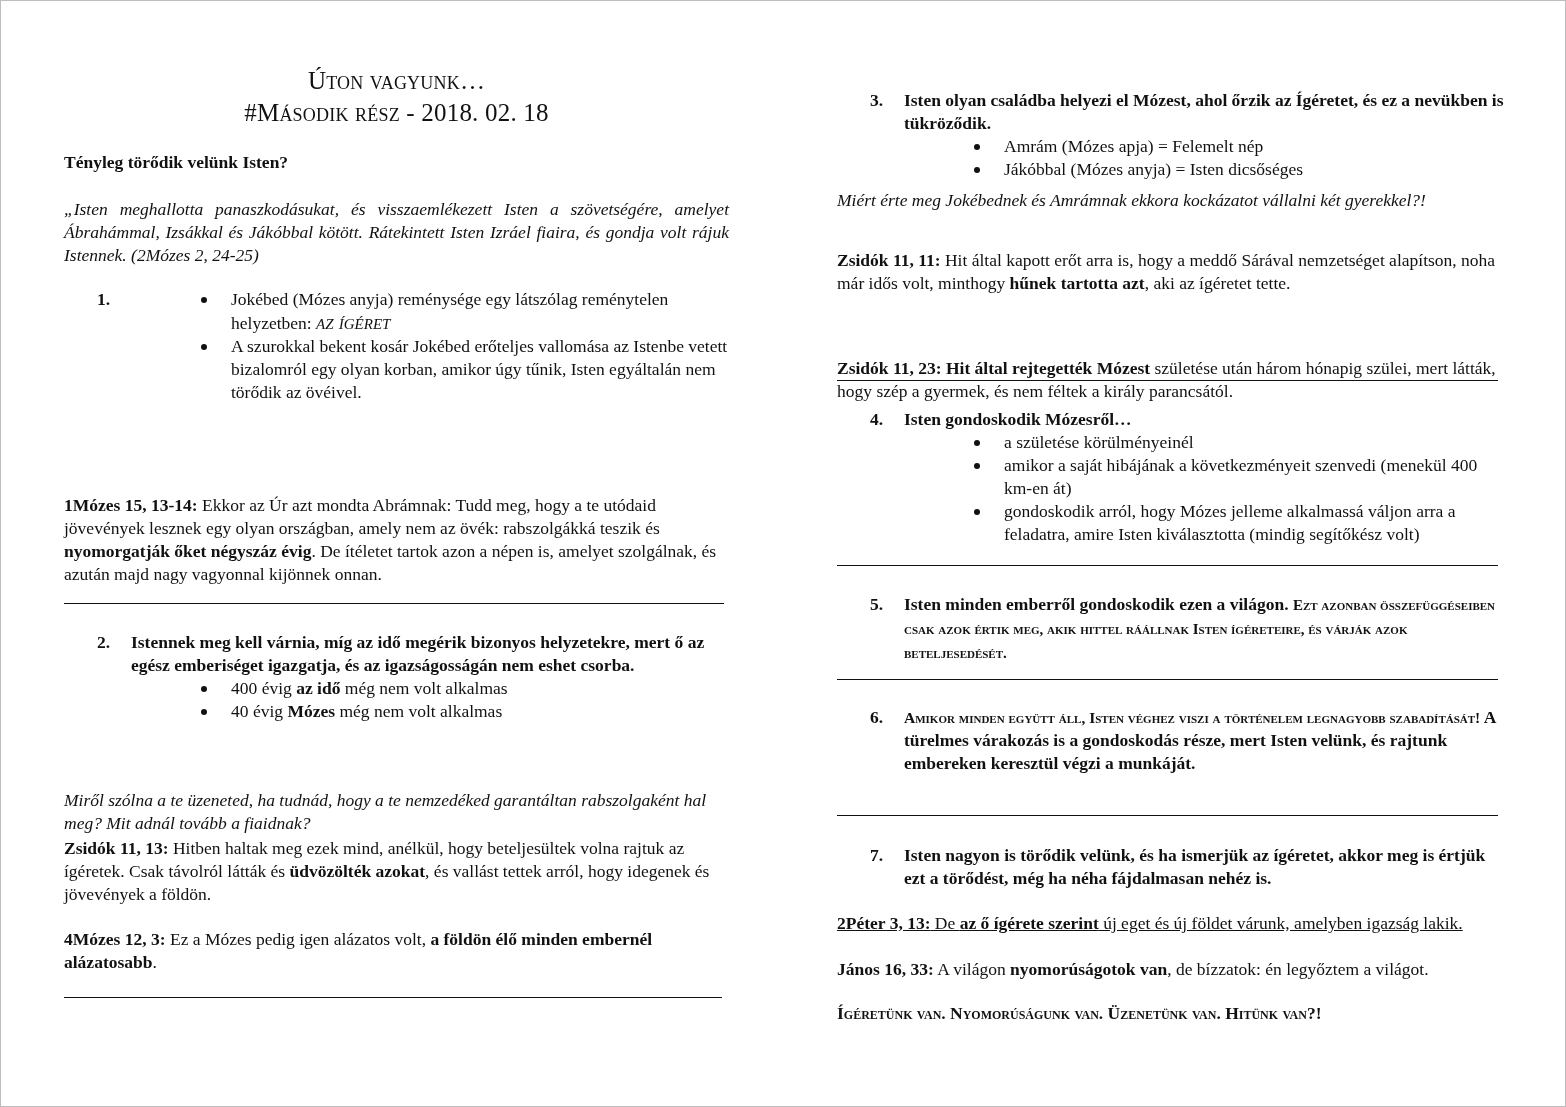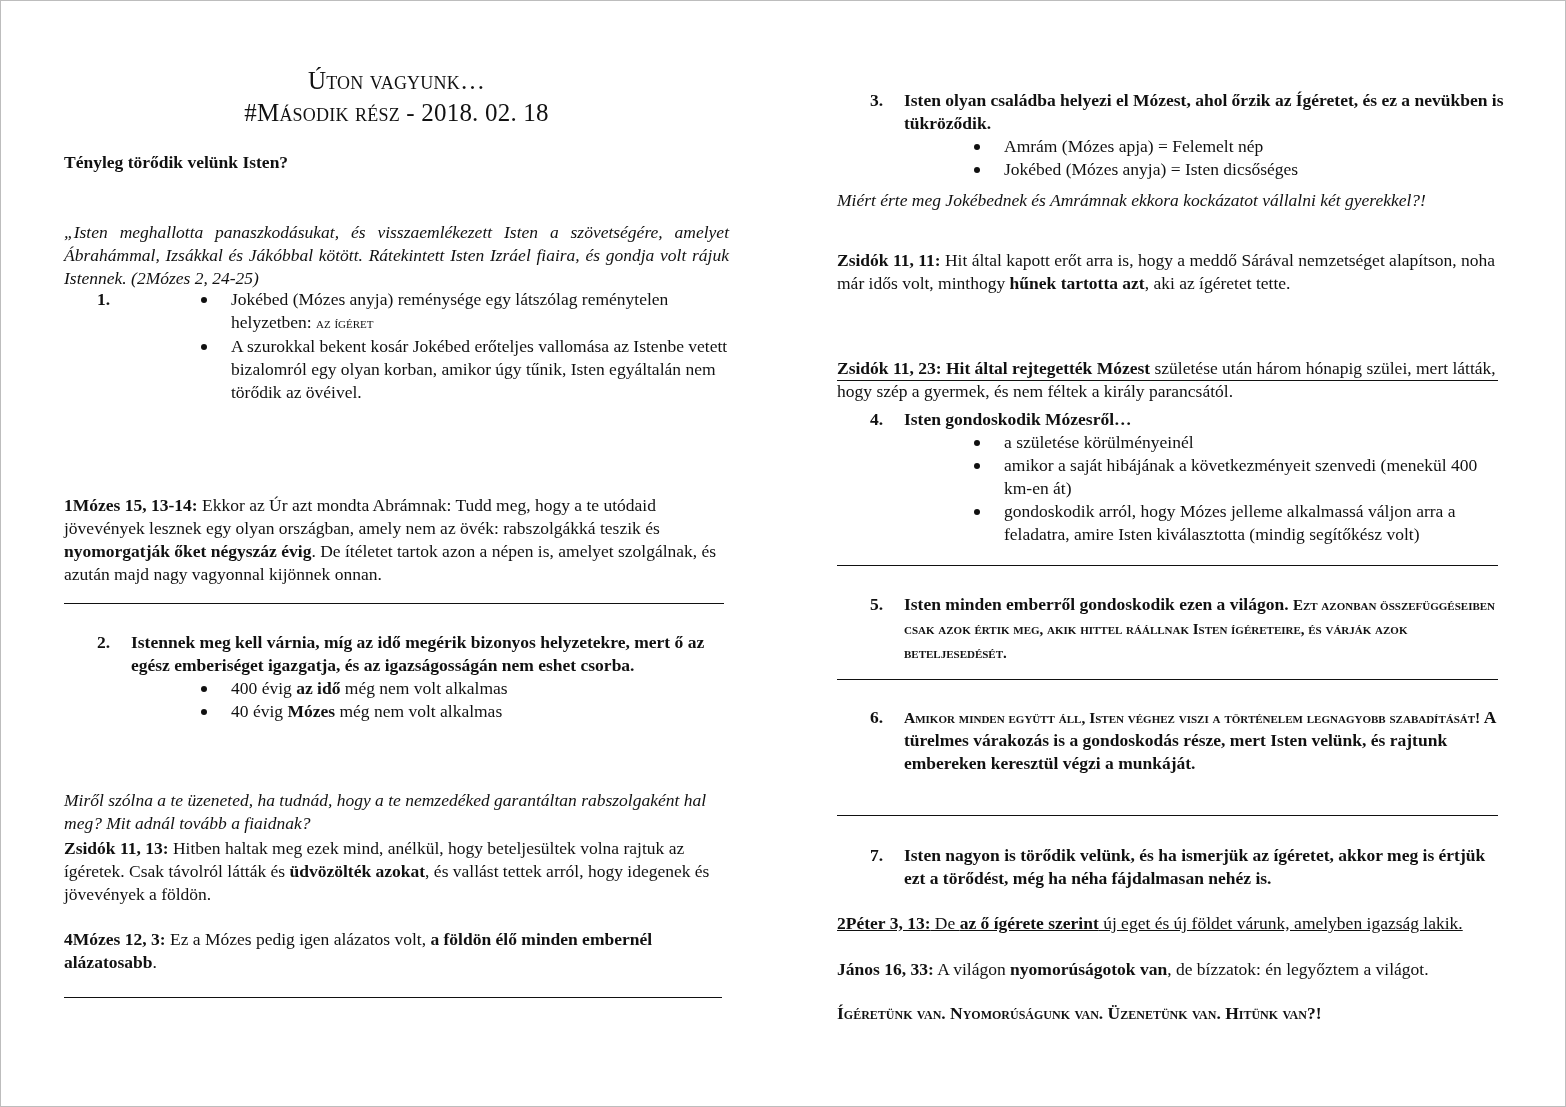--- a/index.html
+++ b/index.html
@@ -15,21 +15,21 @@
   .col-right { left: 836px; width: 670px; }
 
   .title {
     text-align: center; font-size: 25px; line-height: 32px;
     font-variant: small-caps; letter-spacing: 0.2px;
   }
   .title-block { position: absolute; top: 64px; left: 0; width: 100%; }
   .abs { position: absolute; left: 0; width: 100%; }
 
   p { margin: 0; font-size: 17.5px; line-height: 23px; }
-  .just { text-align: justify; margin-top: 23px; }
+  .just { text-align: justify; }
   .it { font-style: italic; }
   b, .b { font-weight: bold; }
   .sc { font-variant: small-caps; }
 
   .num-item { position: relative; padding-left: 67px; font-weight: bold; font-size: 17.5px; line-height: 23px; }
   .num-item .num { position: absolute; left: 33px; top: 0; font-weight: bold; }
   .right .num-item { padding-left: 67px; }
 
   ul.bullets { list-style: none; margin: 0; padding: 0 0 0 167px; }
   ul.bullets li { position: relative; font-size: 17.5px; line-height: 23px; }
@@ -50,21 +50,21 @@
 
   <p class="abs b" style="top:150px;">Tényleg törődik velünk Isten?</p>
 
   <p class="abs it just" style="top:197px;">„Isten meghallotta panaszkodásukat, és visszaemlékezett Isten a szövetségére, amelyet Ábrahámmal, Izsákkal és Jákóbbal kötött. Rátekintett Isten Izráel fiaira, és gondja volt rájuk Istennek. (2Mózes 2, 24-25)</p>
 
   <div class="abs" style="top:287px;">
     <div class="num-item">
       <span class="num">1.</span>
     </div>
     <ul class="bullets" style="padding-left:167px;">
-      <li><span>Jokébed (Mózes anyja) reménysége egy látszólag reménytelen helyzetben: </span><span class="sc" style="font-size:15px;">az ígéret</span></li>
+      <li><span>Jokébed (Mózes anyja) reménysége egy látszólag reménytelen helyzetben: </span><span class="sc" style="font-size:21px;font-style:italic;">az ígéret</span></li>
       <li>A szurokkal bekent kosár Jokébed erőteljes vallomása az Istenbe vetett bizalomról egy olyan korban, amikor úgy tűnik, Isten egyáltalán nem törődik az övéivel.</li>
     </ul>
   </div>
 
   <p class="abs" style="top:493px;">
     <b>1Mózes 15, 13-14:</b><span> Ekkor az Úr azt mondta Abrámnak: Tudd meg, hogy a te utódaid jövevények lesznek egy olyan országban, amely nem az övék: rabszolgákká teszik és </span><b>nyomorgatják őket négyszáz évig</b><span>. De ítéletet tartok azon a népen is, amelyet szolgálnak, és azután majd nagy vagyonnal kijönnek onnan.</span>
   </p>
 
   <div class="divider" style="top:602px; width:660px;"></div>
 
@@ -93,21 +93,21 @@
 </div>
 
 <div class="col col-right right">
   <div class="abs" style="top:88px;">
     <div class="num-item">
       <span class="num">3.</span>
       <span>Isten olyan családba helyezi el Mózest, ahol őrzik az Ígéretet, és ez a nevükben is tükröződik.</span>
     </div>
     <ul class="bullets">
       <li>Amrám (Mózes apja) = Felemelt nép</li>
-      <li>Jokébed (Mózes anyja) = Isten dicsőséges</li>
+      <li>Jákóbbal (Mózes anyja) = Isten dicsőséges</li>
     </ul>
   </div>
 
   <p class="abs it" style="top:188px;">Miért érte meg Jokébednek és Amrámnak ekkora kockázatot vállalni két gyerekkel?!</p>
 
   <p class="abs" style="top:248px;">
     <b>Zsidók 11, 11:</b><span> Hit által kapott erőt arra is, hogy a meddő Sárával nemzetséget alapítson, noha már idős volt, minthogy </span><b>hűnek tartotta azt</b><span>, aki az ígéretet tette.</span>
   </p>
 
   <p class="abs" style="top:316px;margin-top:40px;">

